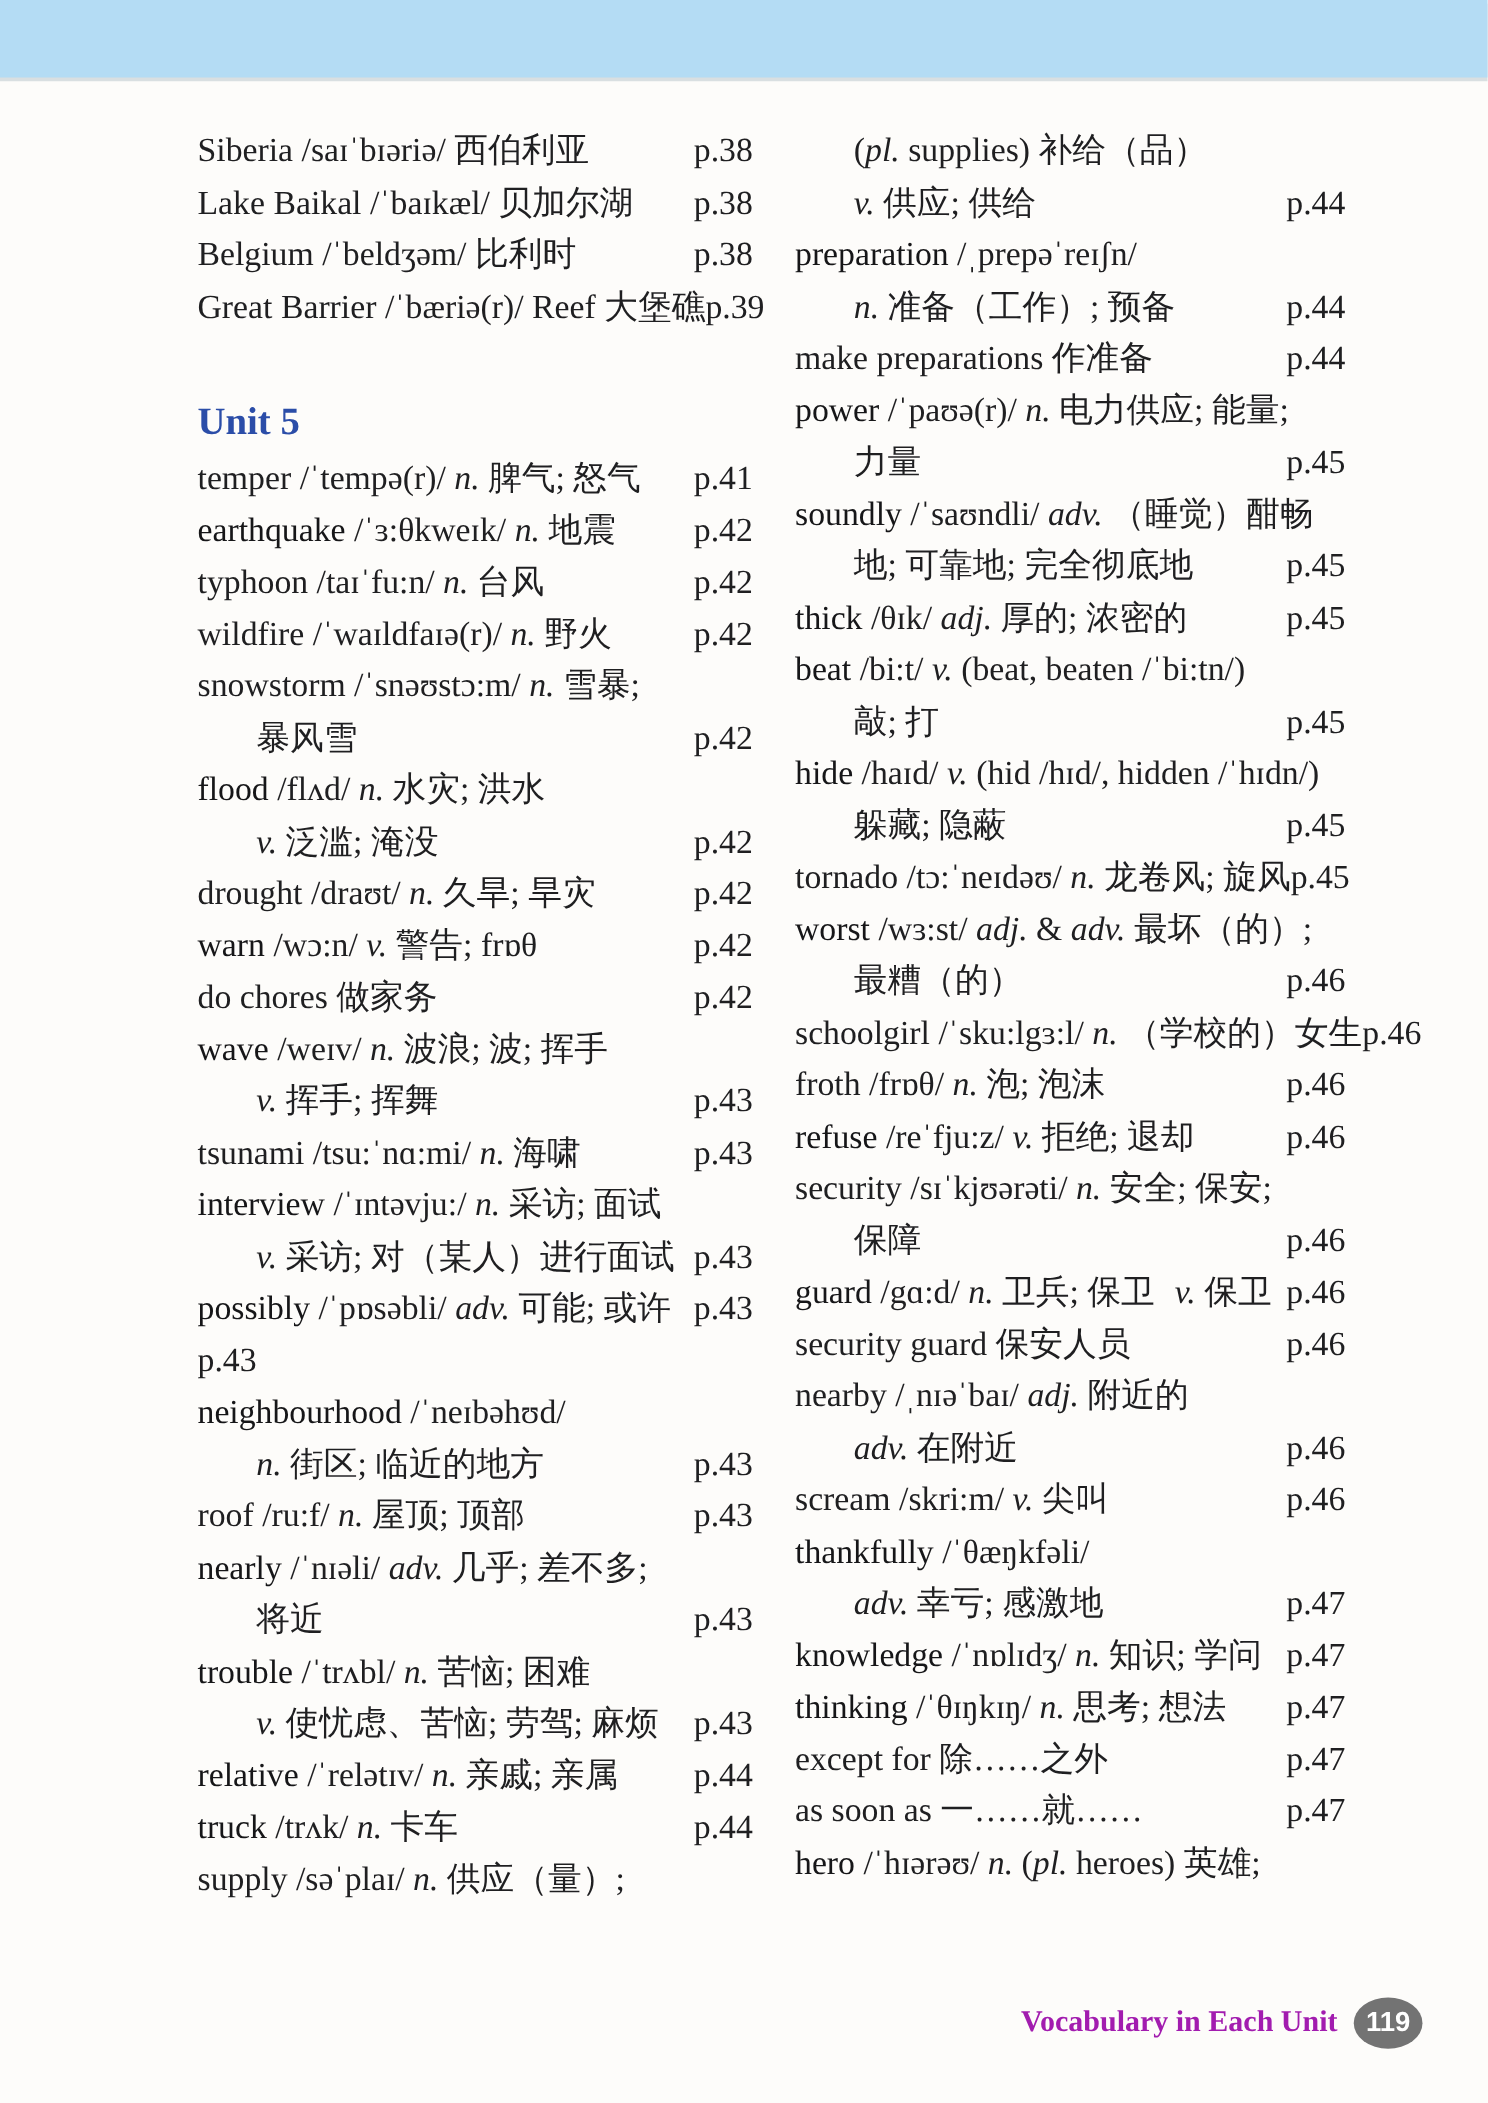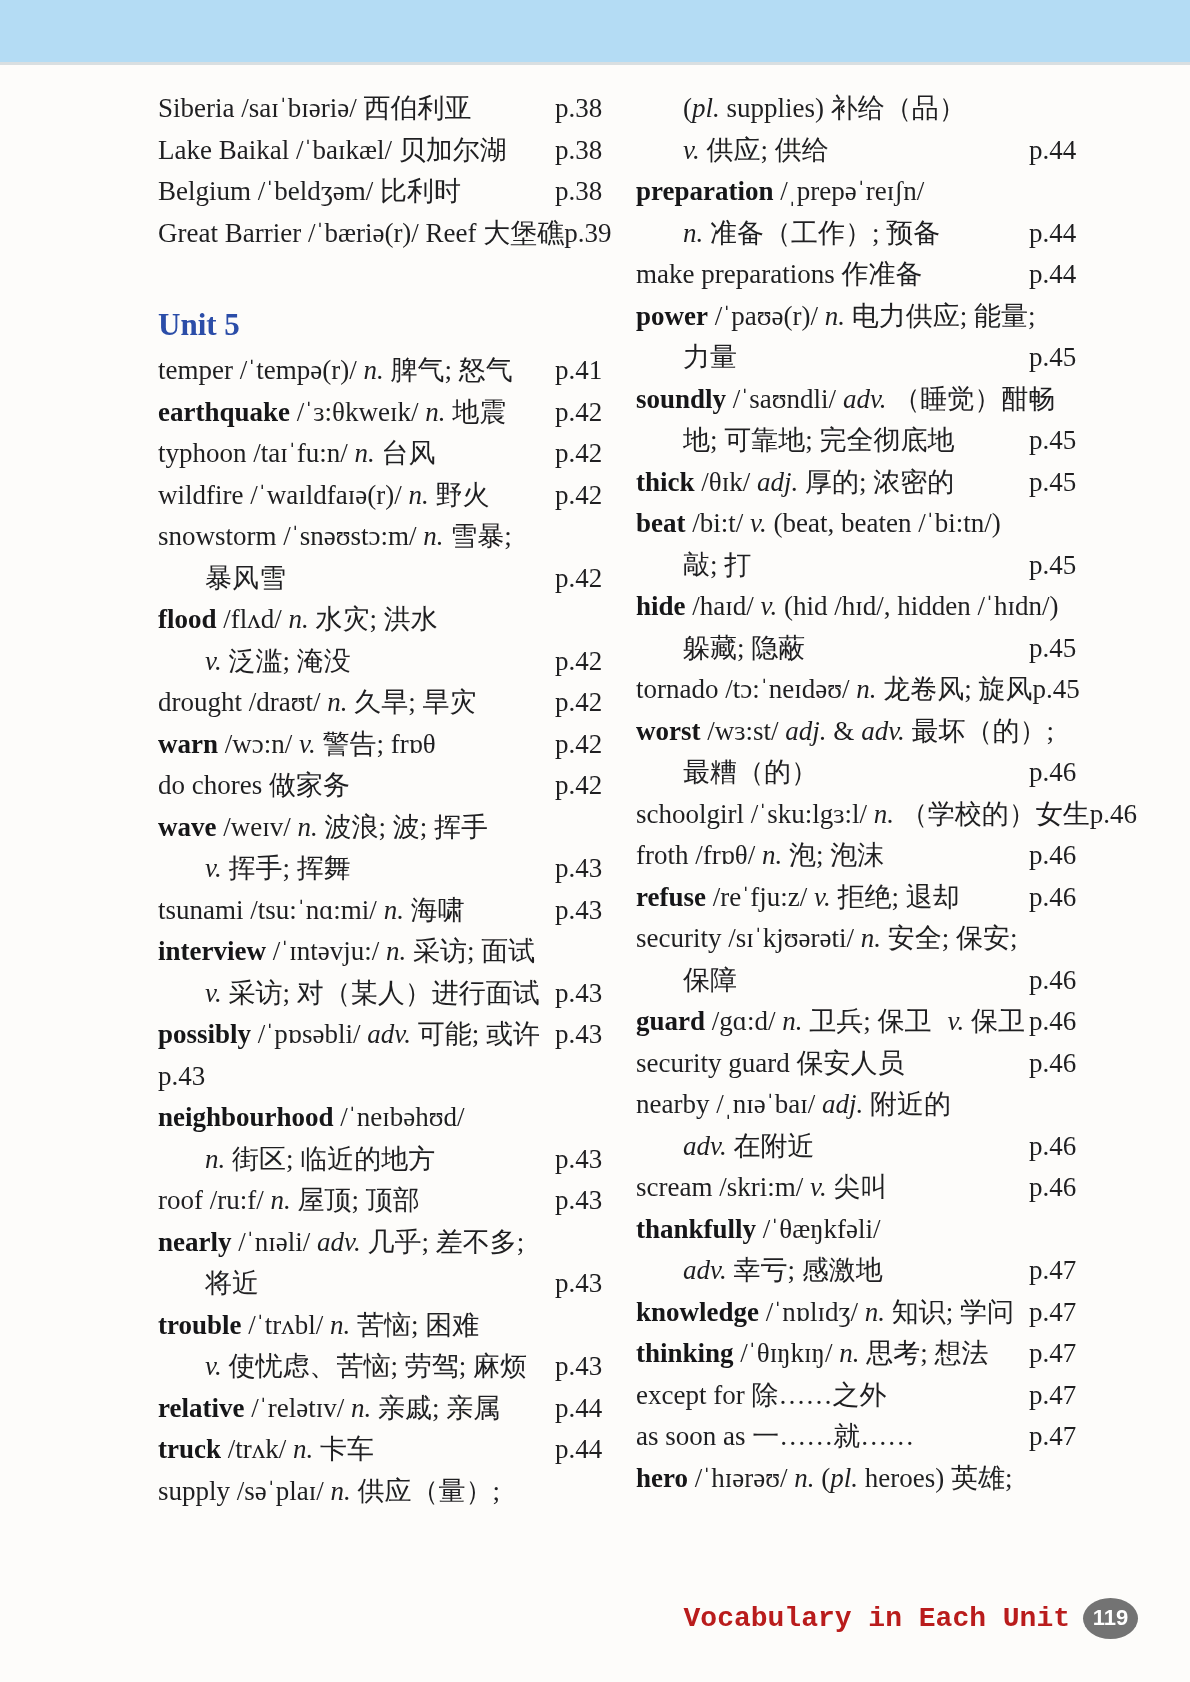--- a/index.html
+++ b/index.html
@@ -8,42 +8,42 @@
     background:#fdfcfa;
     font-family:"Liberation Serif","DejaVu Serif",serif;
     color:#1f1f21;
     overflow:hidden;
   }
   .header-bar {
     position:absolute; top:0; left:0; width:1190px; height:62px;
     background:#b4dcf4;
     box-shadow:0 3px 0 #d9dfe1;
   }
-  .col { position:absolute; top:88px; }
+  .col { position:absolute; top:100px; }
   .col-left  { left:158px; width:465px; }
   .col-right { left:636px; width:455px; }
   .line { display:flex; height:41.5px; font-size:27px; }
   .line .text { flex:1 1 auto; white-space:pre; line-height:41.5px; }
   .line .pg   { flex:0 0 62px; line-height:41.5px; }
   .col-left .line .pg { flex:0 0 68px; }
   .text.indent { padding-left:47px; }
-  .bold { font-weight:700; color:#161618; }
+  .bold { font-weight:400; color:#161618; }
   .italic { font-style:italic; }
   .gap { margin-left:16px; }
   .unit-heading {
     margin-top:46px; height:50px; line-height:50px;
     font-size:31px; font-weight:700; color:#2b4da8;
   }
   .footer {
     position:absolute; top:1596px; right:52px; height:44px;
     display:flex; align-items:center; gap:13px;
   }
   .footer-label {
-    font-family:Liberation Mono, monospace;
-    font-weight:700; font-size:28px; color:#b91c1c;
+    font-family:Liberation Serif, serif;
+    font-weight:700; font-size:24px; color:#a21caf;
   }
   .page-badge {
     width:55px; height:41px; border-radius:50%;
     background:#737373; color:#ffffff;
     display:flex; align-items:center; justify-content:center;
     font-family:"Liberation Sans","DejaVu Sans",sans-serif;
     font-weight:700; font-size:22px;
   }
 </style>
 </head>

